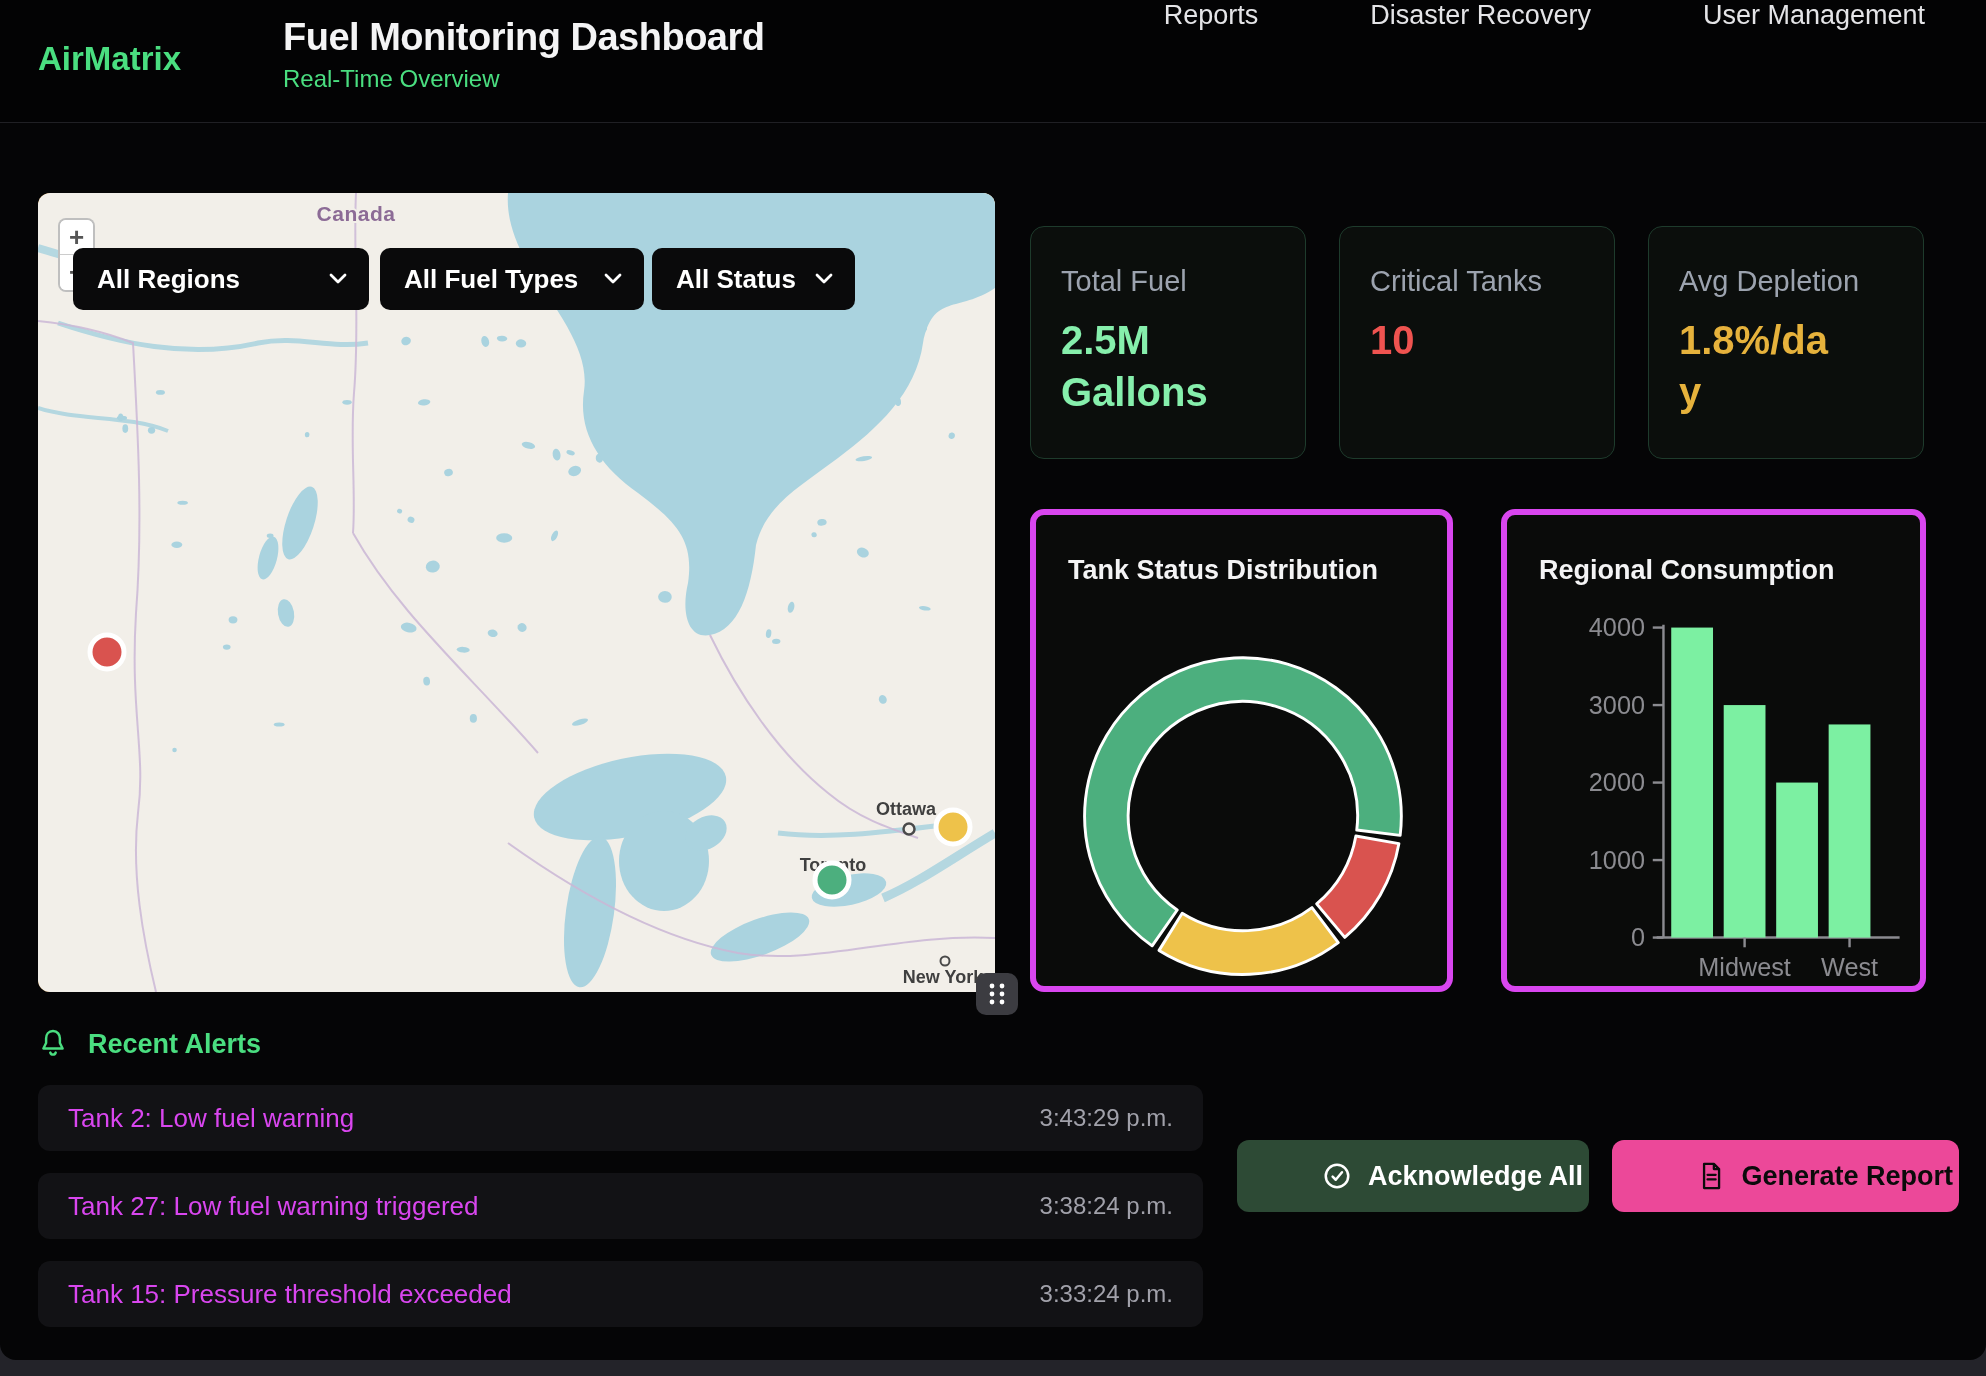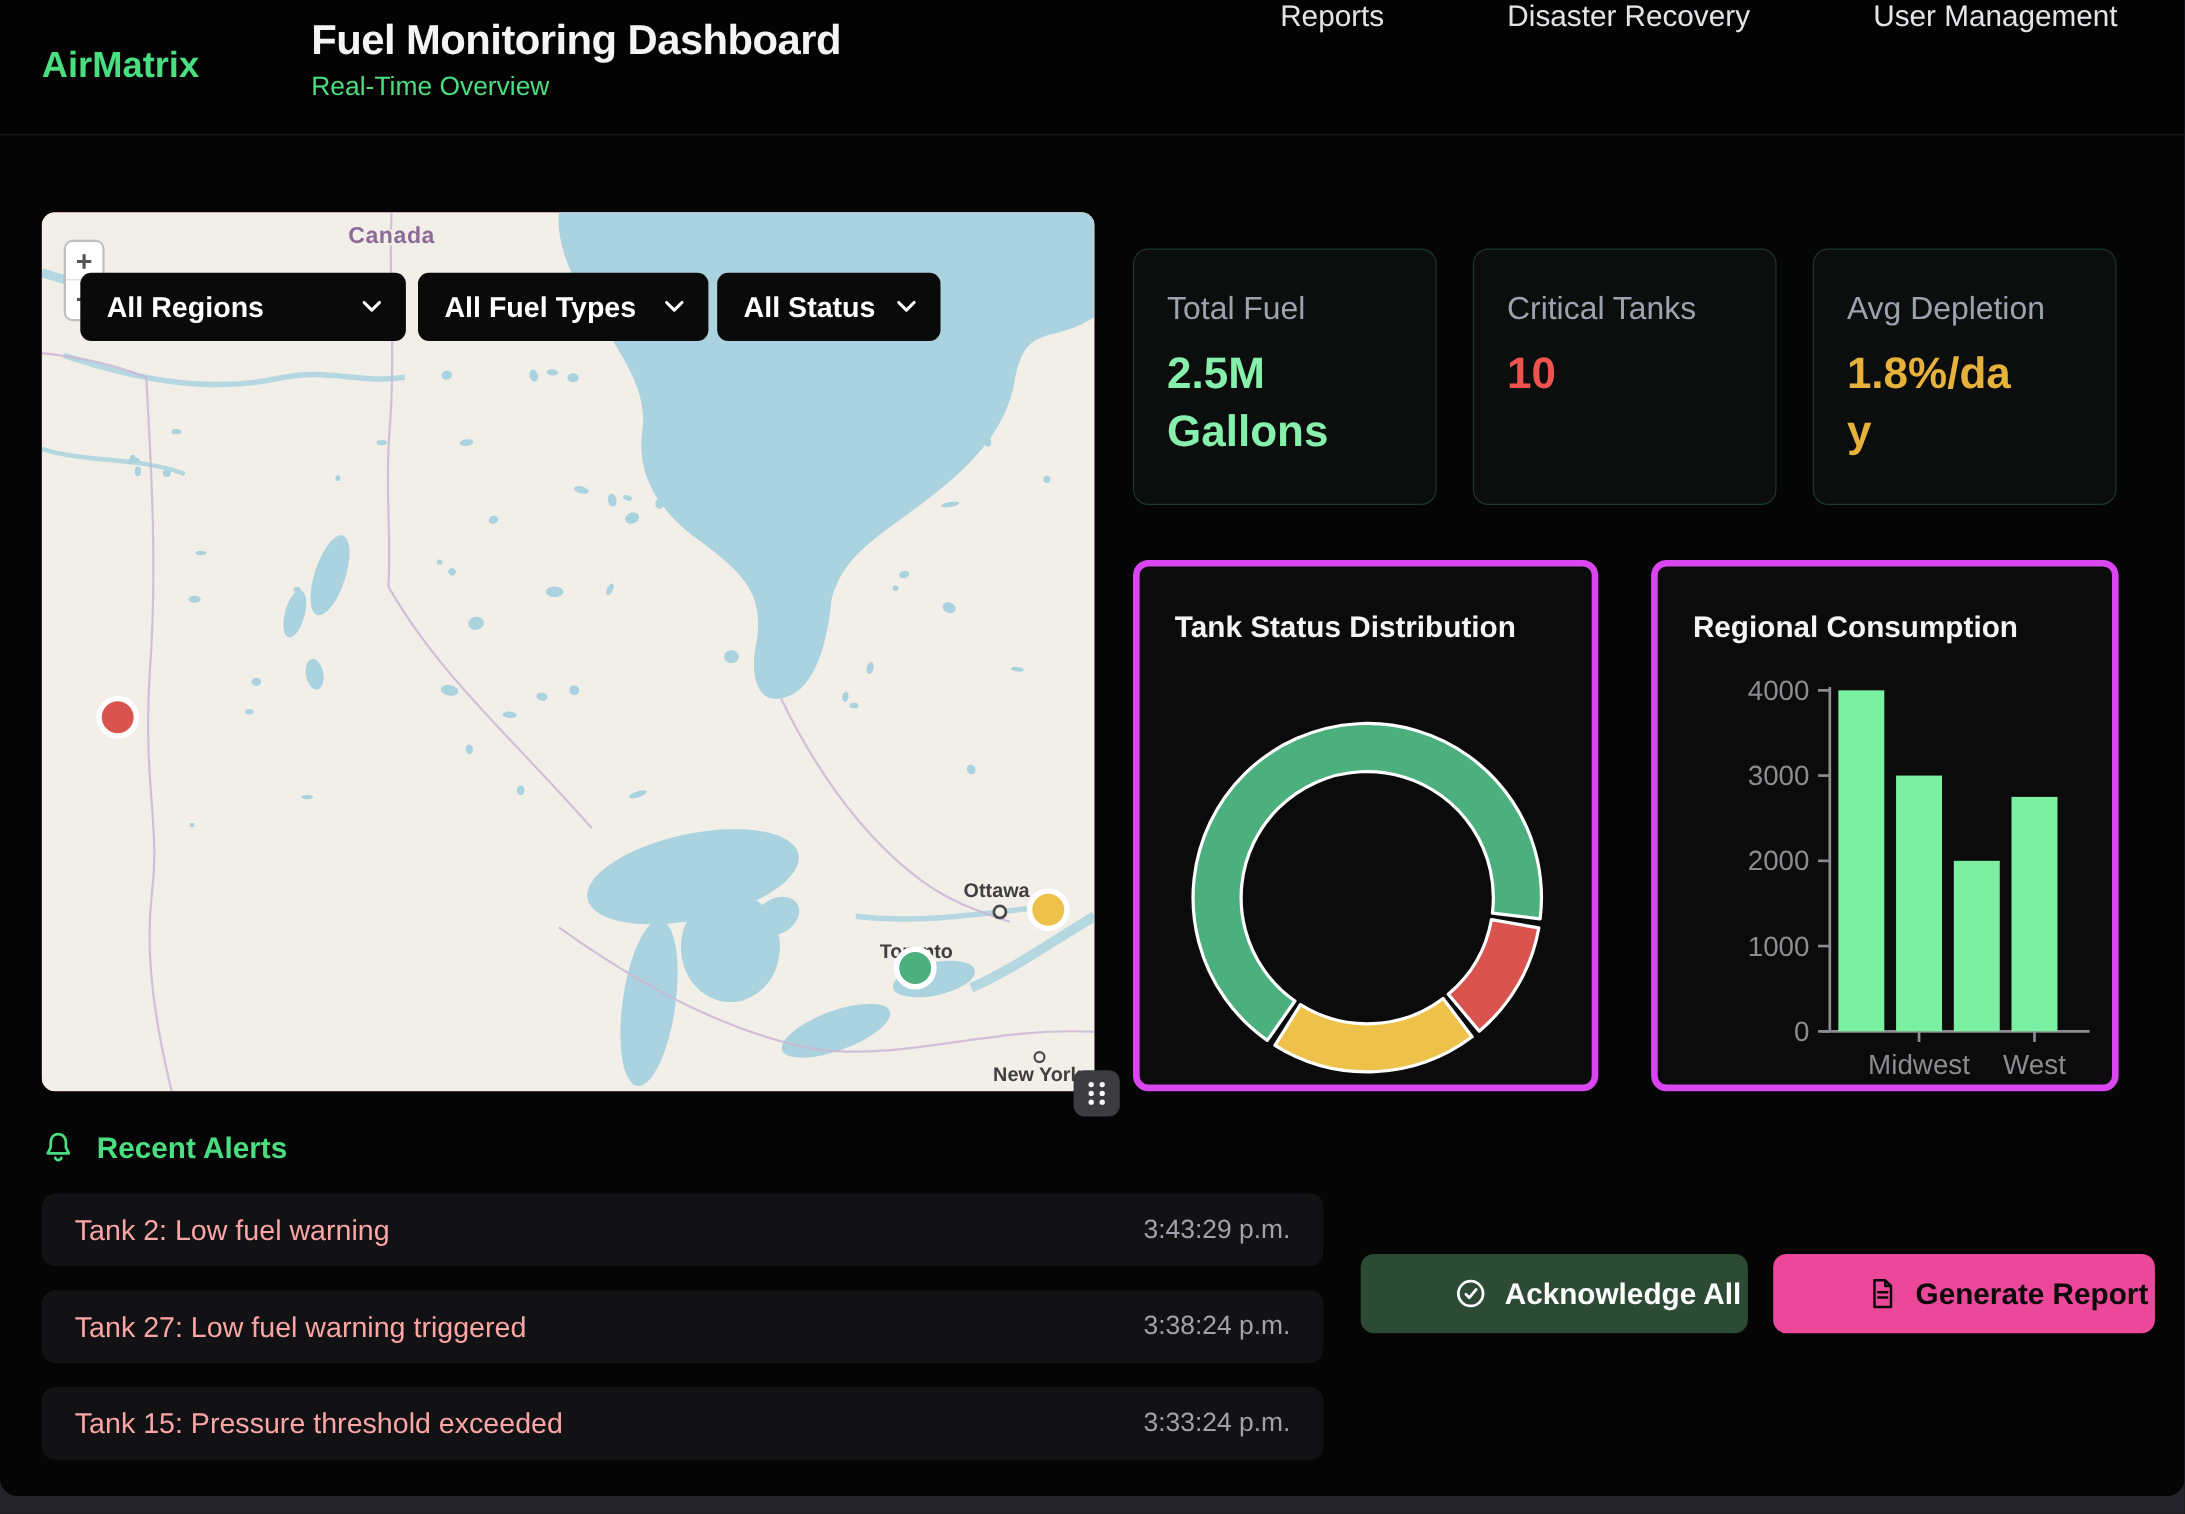--- a/index.html
+++ b/index.html
@@ -13,21 +13,21 @@
   header{position:absolute;left:0;top:0;width:100%;height:123px;background:#030304;
          border-bottom:1px solid #202024;}
   .brand{position:absolute;left:38px;top:40px;font-size:33px;font-weight:700;color:#4ade80;cursor:pointer;}
   .titleblock{position:absolute;left:283px;top:16px;}
   .title{font-size:38px;font-weight:700;color:#f4f4f5;letter-spacing:-0.5px;}
   .subtitle{font-size:24px;font-weight:500;color:#4ade80;margin-top:6px;}
   nav{position:absolute;right:61px;top:0;height:100%;display:flex;align-items:flex-start;gap:112px;}
   nav a{font-size:27px;color:#e4e4e7;text-decoration:none;cursor:pointer;}
 
   
-  .map-card{position:absolute;left:38px;top:193px;width:957px;height:799px;background:#f9a8d4;
+  .map-card{position:absolute;left:38px;top:193px;width:957px;height:799px;background:#a16207;
             border-radius:12px;overflow:hidden;padding-left:36px;}
   #map-svg{position:absolute;inset:0;width:100%;height:100%;}
   #map-svg text{font-family:"Liberation Sans",sans-serif;}
   .zoomctl{position:absolute;left:20px;top:25px;width:37px;z-index:1;border:2px solid rgba(0,0,0,.25);
            border-radius:8px;overflow:hidden;background:#fff;}
   .zoomctl button{display:block;width:100%;height:35px;background:#fff;border:none;color:#555;
                   font-size:26px;font-weight:700;cursor:pointer;font-family:inherit;padding:0;}
   .zoomctl button:first-child{border-bottom:1px solid #ccc;}
   .filter{position:absolute;top:55px;height:62px;background:#0a0a0b;border-radius:10px;z-index:2;
           display:flex;align-items:center;justify-content:space-between;padding:0 22px 0 24px;
@@ -53,21 +53,21 @@
   .chart-title{position:absolute;left:32px;top:40px;font-size:27px;font-weight:700;color:#f4f4f5;z-index:1;}
   .chart-svg{position:absolute;inset:0;width:100%;height:100%;}
   #bar-svg text{font-family:"Liberation Sans",sans-serif;}
 
   
   .alerts-header{position:absolute;left:38px;top:1028px;display:flex;align-items:center;gap:20px;}
   .alerts-title{font-size:27px;font-weight:700;color:#4ade80;}
   .alert-row{position:absolute;left:38px;width:1165px;height:66px;background:#121215;border-radius:12px;
              display:flex;align-items:center;justify-content:space-between;padding:0 30px;cursor:pointer;}
   #alert-0{top:1085px;} #alert-1{top:1173px;} #alert-2{top:1261px;}
-  .alert-msg{font-size:26px;font-weight:500;color:#fca5a5;}
+  .alert-msg{font-size:26px;font-weight:500;color:#d946ef;}
   .alert-time{font-size:24px;color:#a1a1aa;}
 
   
   .btn{position:absolute;top:1140px;height:72px;border-radius:12px;border:none;cursor:pointer;
        display:flex;align-items:center;justify-content:flex-end;gap:16px;font-size:27px;font-weight:700;
        font-family:inherit;}
   #ack-btn{left:1237px;width:352px;background:#2d4a35;color:#fff;}
   #gen-btn{left:1612px;width:347px;background:#ec4899;color:#0b0b0b;}
 </style>
 </head>

